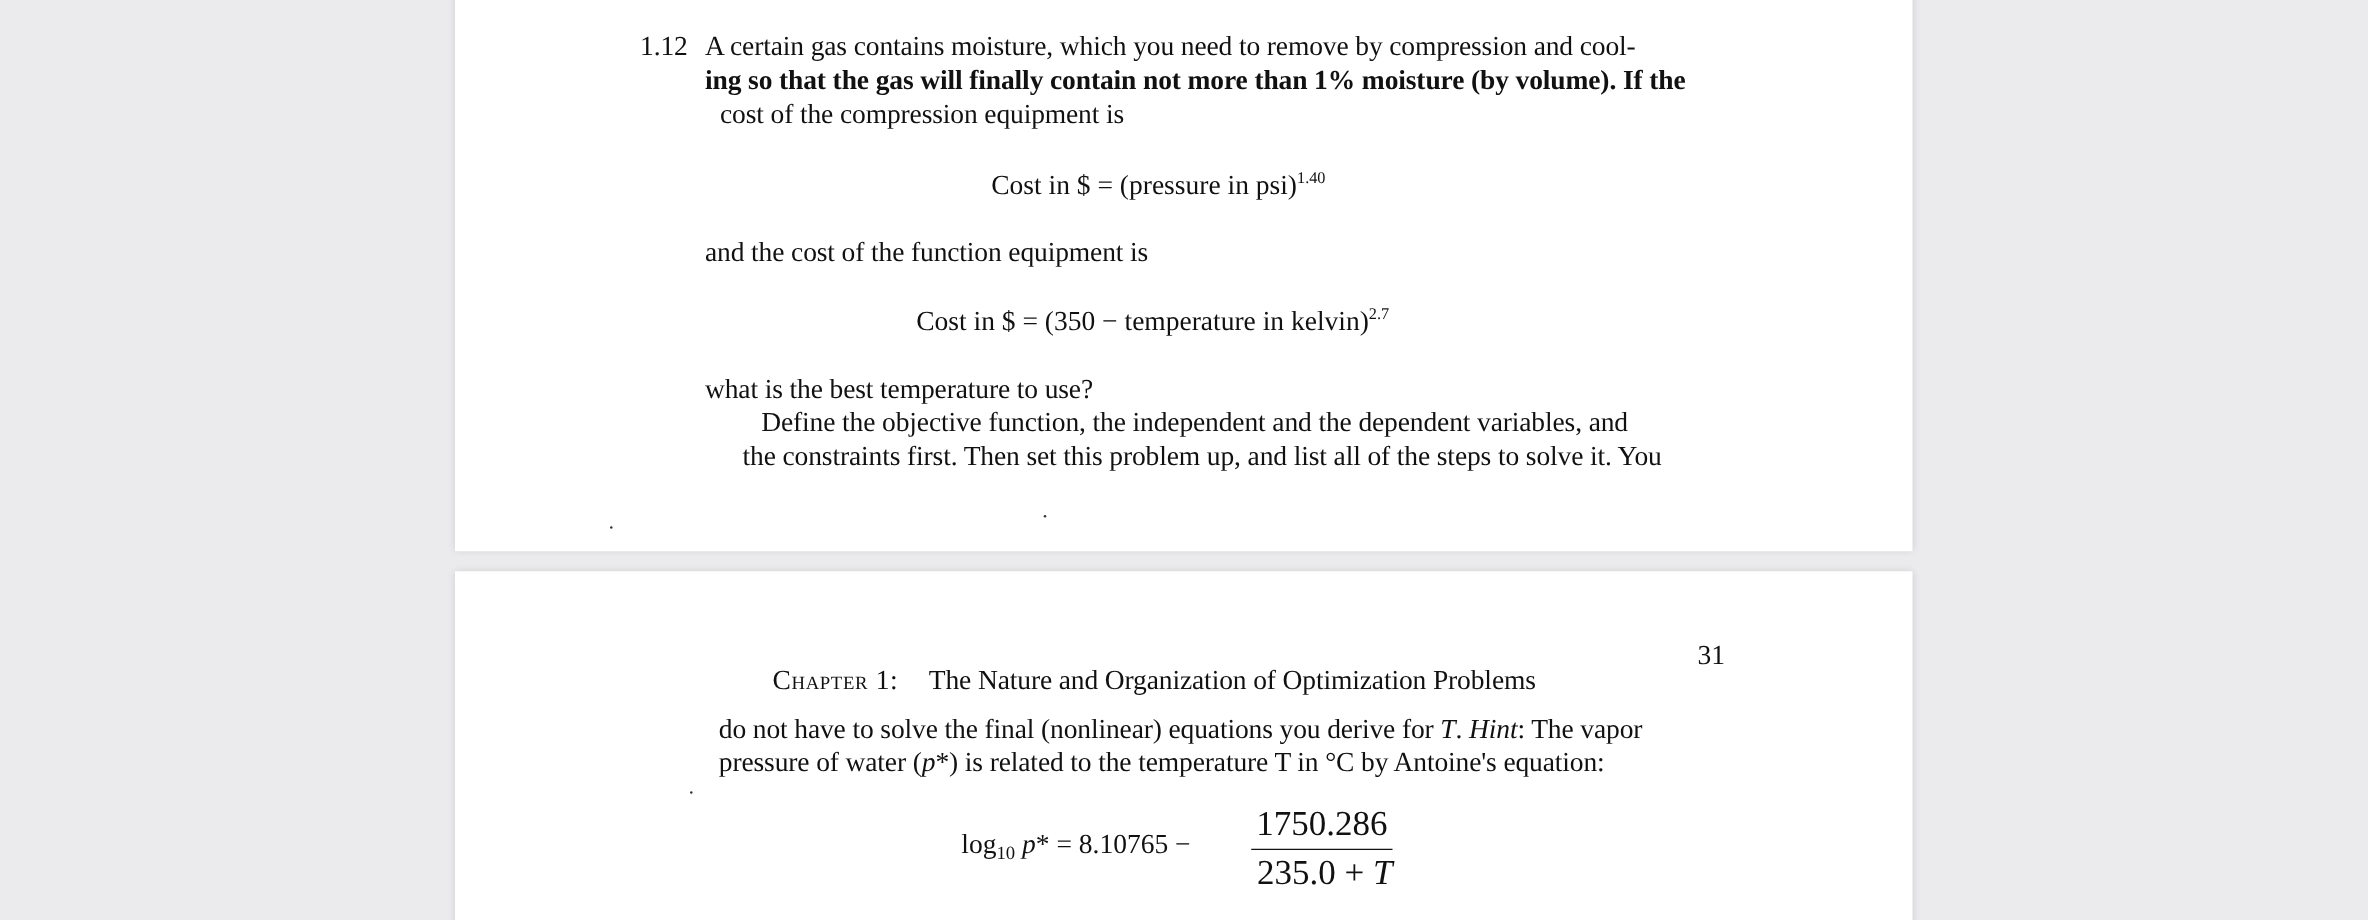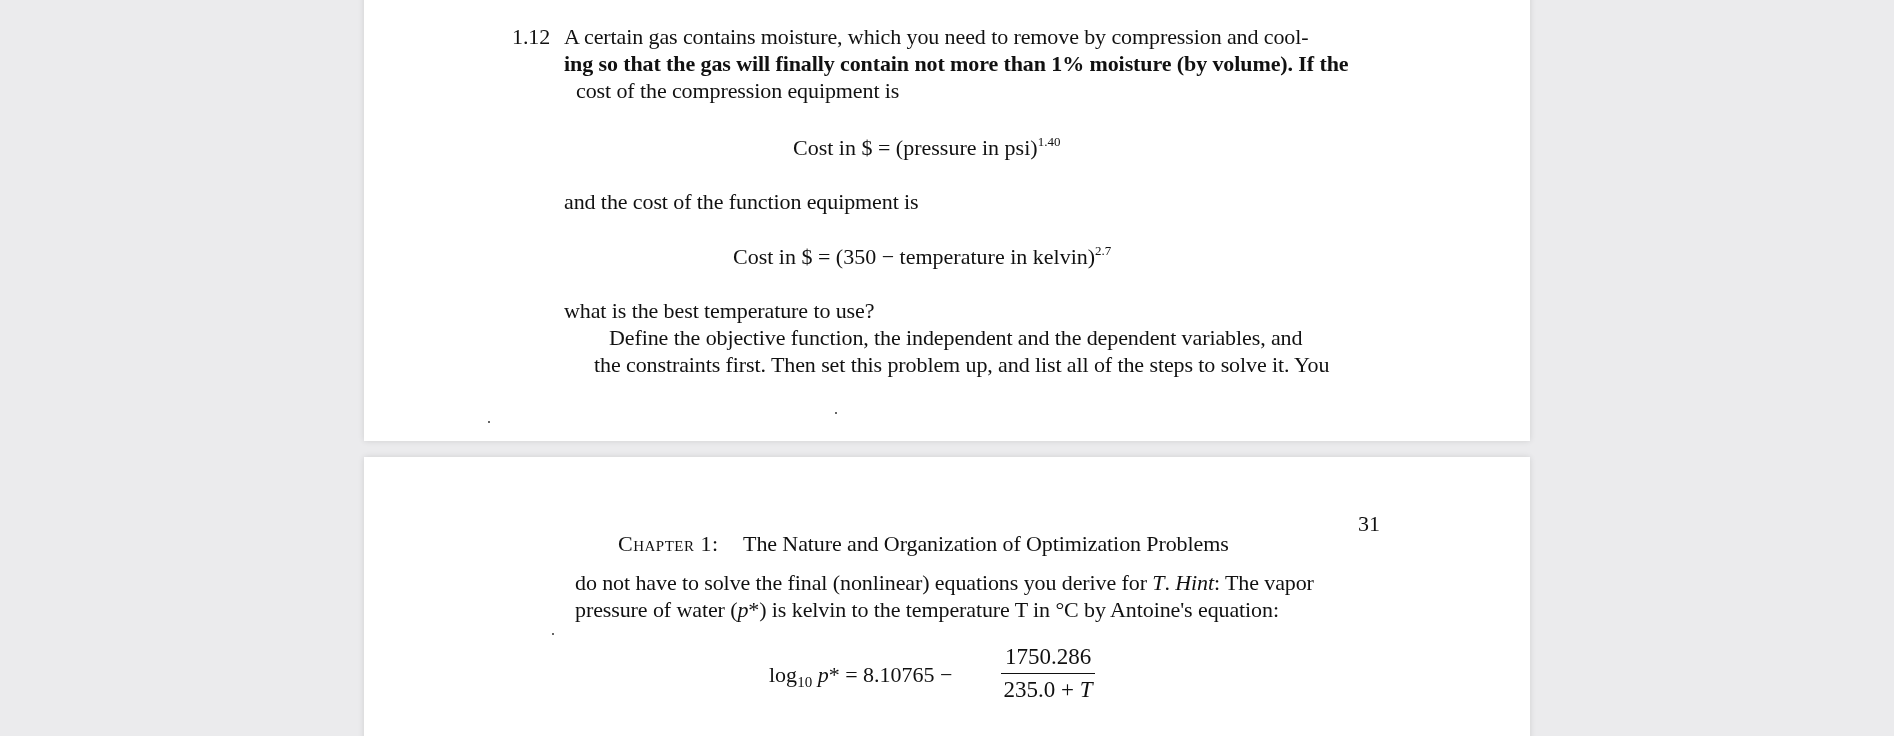--- a/index.html
+++ b/index.html
@@ -20,21 +20,21 @@
   .line {
     position:absolute; font-size:22px; line-height:27px; white-space:nowrap;
     letter-spacing:-0.1px;
   }
   .bold { font-weight:normal; }
   .eq { position:absolute; font-size:22px; white-space:nowrap; }
   sup { font-size:13px; vertical-align:9px;text-align:center; }
   .sub { font-size:15px; vertical-align:-5px; }
   .ital { font-style:italic; }
   .smallcaps { font-variant:small-caps; letter-spacing:0.5px; font-size:22px; }
-  .frac { position:absolute; text-align:center; font-size:23px; }
+  .frac { position:absolute; text-align:right; font-size:28px; }
   .frac .num { border-bottom:1.5px solid #111; padding:0 4px 3px; }
   .frac .den { padding-top:3px; }
   .speck { position:absolute; width:2px; height:2px; background:#333; border-radius:1px; }
 </style>
 </head>
 <body>
 
 <div class="page" id="page1">
   <div class="line bold" style="left:148px; top:43px;">1.12</div>
   <div class="line" style="left:200px; top:43px;">A certain gas contains moisture, which you need to remove by compression and cool-</div>
@@ -61,21 +61,21 @@
 
 <div class="page" id="page2">
   <div class="line" style="left:254px; top:53px;margin-top:20px;">
     <span class="smallcaps">Chapter 1:</span>
     <span style="display:inline-block; width:14px;"></span>
     <span>The Nature and Organization of Optimization Problems</span>
   </div>
   <div class="line" style="left:994px; top:53px;">31</div>
 
   <div class="line" style="left:211px; top:112px;"><span>do not have to solve the final (nonlinear) equations you derive for </span><span class="ital">T</span><span>. </span><span class="ital">Hint</span><span>: The vapor</span></div>
-  <div class="line" style="left:211px; top:139px;"><span>pressure of water (</span><span class="ital">p</span><span>*) is kelvin to the temperature T in °C by Antoine's equation:</span></div>
+  <div class="line" style="left:211px; top:139px;"><span>pressure of water (</span><span class="ital">p</span><span>*) is related to the temperature T in °C by Antoine's equation:</span></div>
 
   <div class="eq" style="left:405px; top:205px;">
     <span>log</span><span class="sub">10</span>&nbsp;<span class="ital">p</span><span>* = 8.10765 −</span>
   </div>
   <div class="frac" style="left:637px; top:187px;">
     <div class="num">1750.286</div>
     <div class="den"><span>235.0 + </span><span class="ital">T</span></div>
   </div>
 
   <div class="speck" style="left:188px; top:176px;"></div>

